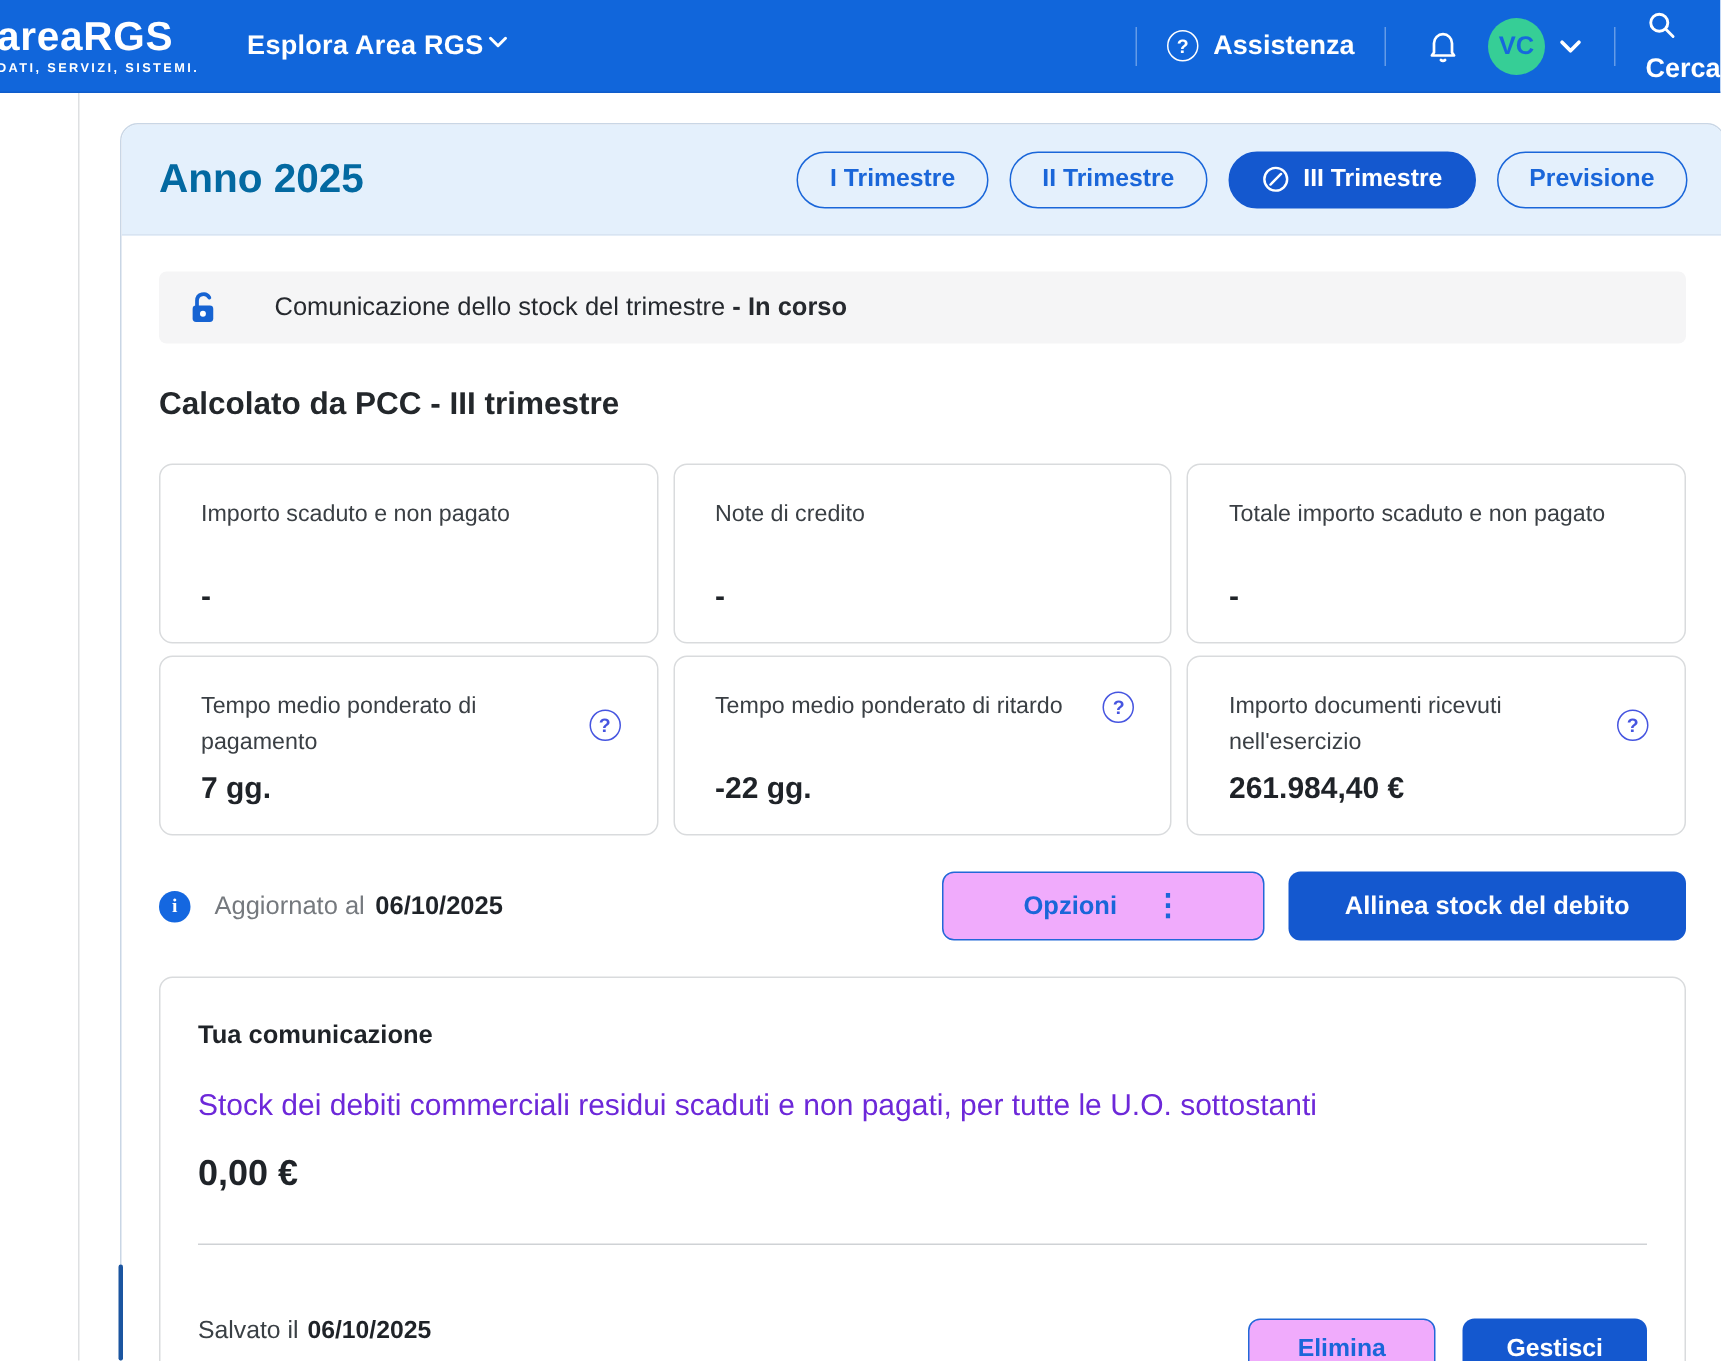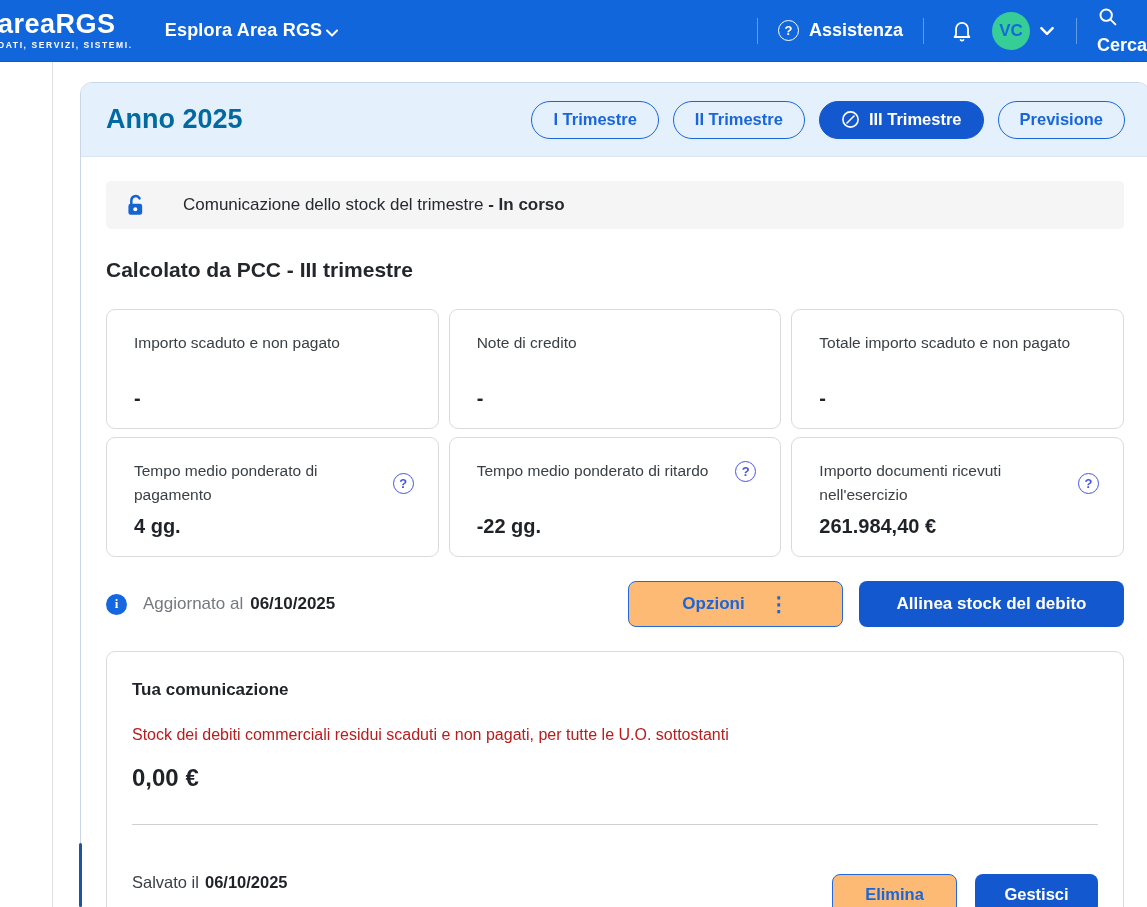--- a/index.html
+++ b/index.html
@@ -5,21 +5,21 @@
   * { margin:0; padding:0; box-sizing:border-box; }
   html,body { width:1147px; height:907px; overflow:hidden; background:#fff;
               font-family:"Liberation Sans", sans-serif; }
 
   
   .navbar { height:62px; background:#1166DB; display:flex; align-items:center;
             padding:0 0 0 4px; color:#fff; border-bottom:1px solid #0F5CCB; }
   .logo { margin-left:-6px; display:flex; flex-direction:column; line-height:1; cursor:pointer; }
   .logo-title { font-size:27px; font-weight:700; letter-spacing:0.5px; }
   .logo-sub { font-size:8.5px; font-weight:700; letter-spacing:1.6px; margin-top:3px; }
-  .explore { display:flex; align-items:flex-end; gap:2px; margin-left:32px;
+  .explore { display:flex; align-items:flex-start; gap:2px; margin-left:32px;
              font-size:18px; font-weight:700; letter-spacing:0.2px; cursor:pointer; }
   .nav-right { margin-left:auto; display:flex; align-items:center; }
   .nav-divider { width:1px; height:26px; background:rgba(255,255,255,0.35); margin:0 20px; }
   .assist { display:flex; align-items:center; gap:10px; font-size:18px; font-weight:700; cursor:pointer; }
   .qcircle { width:21px; height:21px; border:1.6px solid #fff; border-radius:50%;
              display:flex; align-items:center; justify-content:center;
              font-size:13px; font-weight:700; }
   .bell { margin:0 18px 0 6px; cursor:pointer; display:flex; }
   .avatar-group { display:flex; align-items:center; gap:8px; cursor:pointer; }
   .avatar { width:38px; height:38px; border-radius:50%; background:#36CE96;
@@ -63,30 +63,30 @@
   .info-row { display:flex; align-items:center; margin-top:24px; }
   .info-icon { width:21px; height:21px; border-radius:50%; background:#1467E0; color:#fff;
                font-size:13px; font-weight:700; font-family:"Liberation Serif",serif;
                display:flex; align-items:center; justify-content:center; margin-right:16px; }
   .info-text { font-size:17px; color:#75797E; }
   .info-date { font-size:17px; font-weight:700; color:#1F2328; margin-left:7px; }
   .actions { margin-left:auto; display:flex; gap:16px; }
   .btn { height:46px; border-radius:8px; font-size:17px; font-weight:700; cursor:pointer;
          display:flex; align-items:center; justify-content:center; border:none;
          font-family:"Liberation Sans",sans-serif; }
-  .btn-outline { background:#fdba74; border:1px solid #2268D8; color:#1A66D9; }
+  .btn-outline { background:#f0abfc; border:1px solid #2268D8; color:#1A66D9; }
   .btn-filled  { background:#1458CF; color:#fff; }
   .btn-opzioni { width:215px; gap:24px; }
   .btn-allinea { width:265px; }
   .kebab { font-size:20px; font-weight:700; line-height:1; }
 
   .comm-card { border:1px solid #D9DBDD; border-radius:9px; margin-top:24px;
                padding:28px 25px 30px 25px; }
   .comm-title { font-size:17px; font-weight:700; color:#1F2328; }
-  .comm-desc { font-size:16px; color:#b91c1c; margin-top:26px; }
+  .comm-desc { font-size:20px; color:#6d28d9; margin-top:26px; }
   .comm-amount { font-size:24px; font-weight:700; color:#1F2328; margin-top:20px; }
   .comm-hr { border:none; border-top:1px solid #CFD2D5; margin-top:32px; }
   .comm-footer { display:flex; align-items:center; margin-top:26px; }
   .saved { font-size:16.5px; color:#3A4045; }
   .saved b { color:#1F2328; margin-left:6px; }
   .comm-actions { margin-left:auto; display:flex; gap:18px; }
   .btn-sm { height:40px; font-size:16.5px;margin-top:23px; }
   .btn-elimina { width:125px; }
   .btn-gestisci { width:123px; }
 
@@ -196,21 +196,21 @@
         <div class="card-top">
             <span class="card-label">Totale importo scaduto e non pagato</span>
           </div>
         <div class="card-value">-</div>
       </div>
       <div class="card">
         <div class="card-top">
           <span class="card-label">Tempo medio ponderato di pagamento</span>
           <span class="help">?</span>
         </div>
-        <div class="card-value">4 gg.</div>
+        <div class="card-value">7 gg.</div>
       </div>
       <div class="card">
         <div class="card-top">
           <span class="card-label">Tempo medio ponderato di ritardo</span>
           <span class="help">?</span>
         </div>
         <div class="card-value">-22 gg.</div>
       </div>
       <div class="card">
         <div class="card-top">

